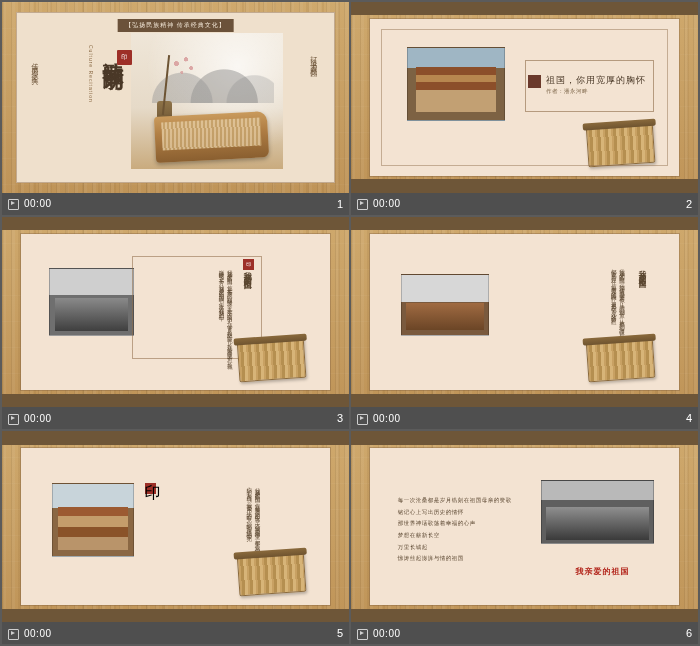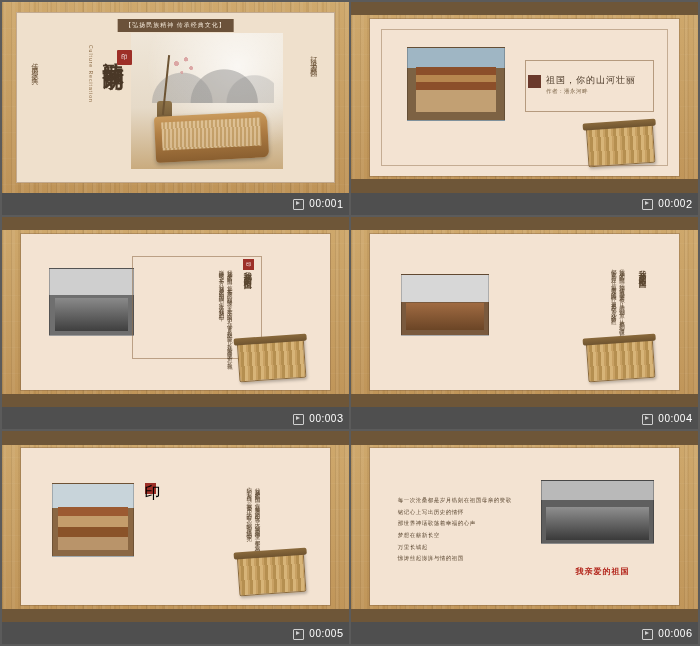--- a/index.html
+++ b/index.html
@@ -74,21 +74,21 @@
     background:linear-gradient(180deg,#8a6a3c,#6f5430);
     border-radius:2px;
   }
   
   .footer{
     height:22px;
     background:#4f4f4f;
     display:flex;align-items:center;
     color:#fff;font-size:10px;
     padding:0 6px;
-    justify-content:flex-end;
+    justify-content:space-between;
   }
   .footer .left{display:flex;align-items:center;gap:5px;}
   .play-ico{width:11px;height:11px;display:inline-block;position:relative;}
   .play-ico:before{
     content:"";position:absolute;left:0;top:1px;width:9px;height:9px;
     border:1px solid #cfcfcf;border-radius:1px;
   }
   .play-ico:after{
     content:"";position:absolute;left:3px;top:3px;border-left:4px solid #cfcfcf;
     border-top:2.5px solid transparent;border-bottom:2.5px solid transparent;
@@ -312,21 +312,21 @@
 
   <div class="cell">
     <div class="slide">
       <div class="bamboo"></div>
       <div class="band-top"></div>
       <div class="band-bottom"></div>
       <div class="paper inner-line">
         <div class="s2-photo"></div>
         <div class="s2-box"></div>
         <div class="s2-mark"></div>
-        <div class="s2-title">祖国，你的山河壮丽</div>
+        <div class="s2-title">祖国，你用宽厚的胸怀</div>
         <div class="s2-author">作者：潘永河畔</div>
         <div class="scroll"></div>
       </div>
     </div>
     <div class="footer">
       <div class="left">
         <span class="play-ico"></span>
         <span class="time">00:00</span>
       </div>
       <span class="pageno">2</span>

